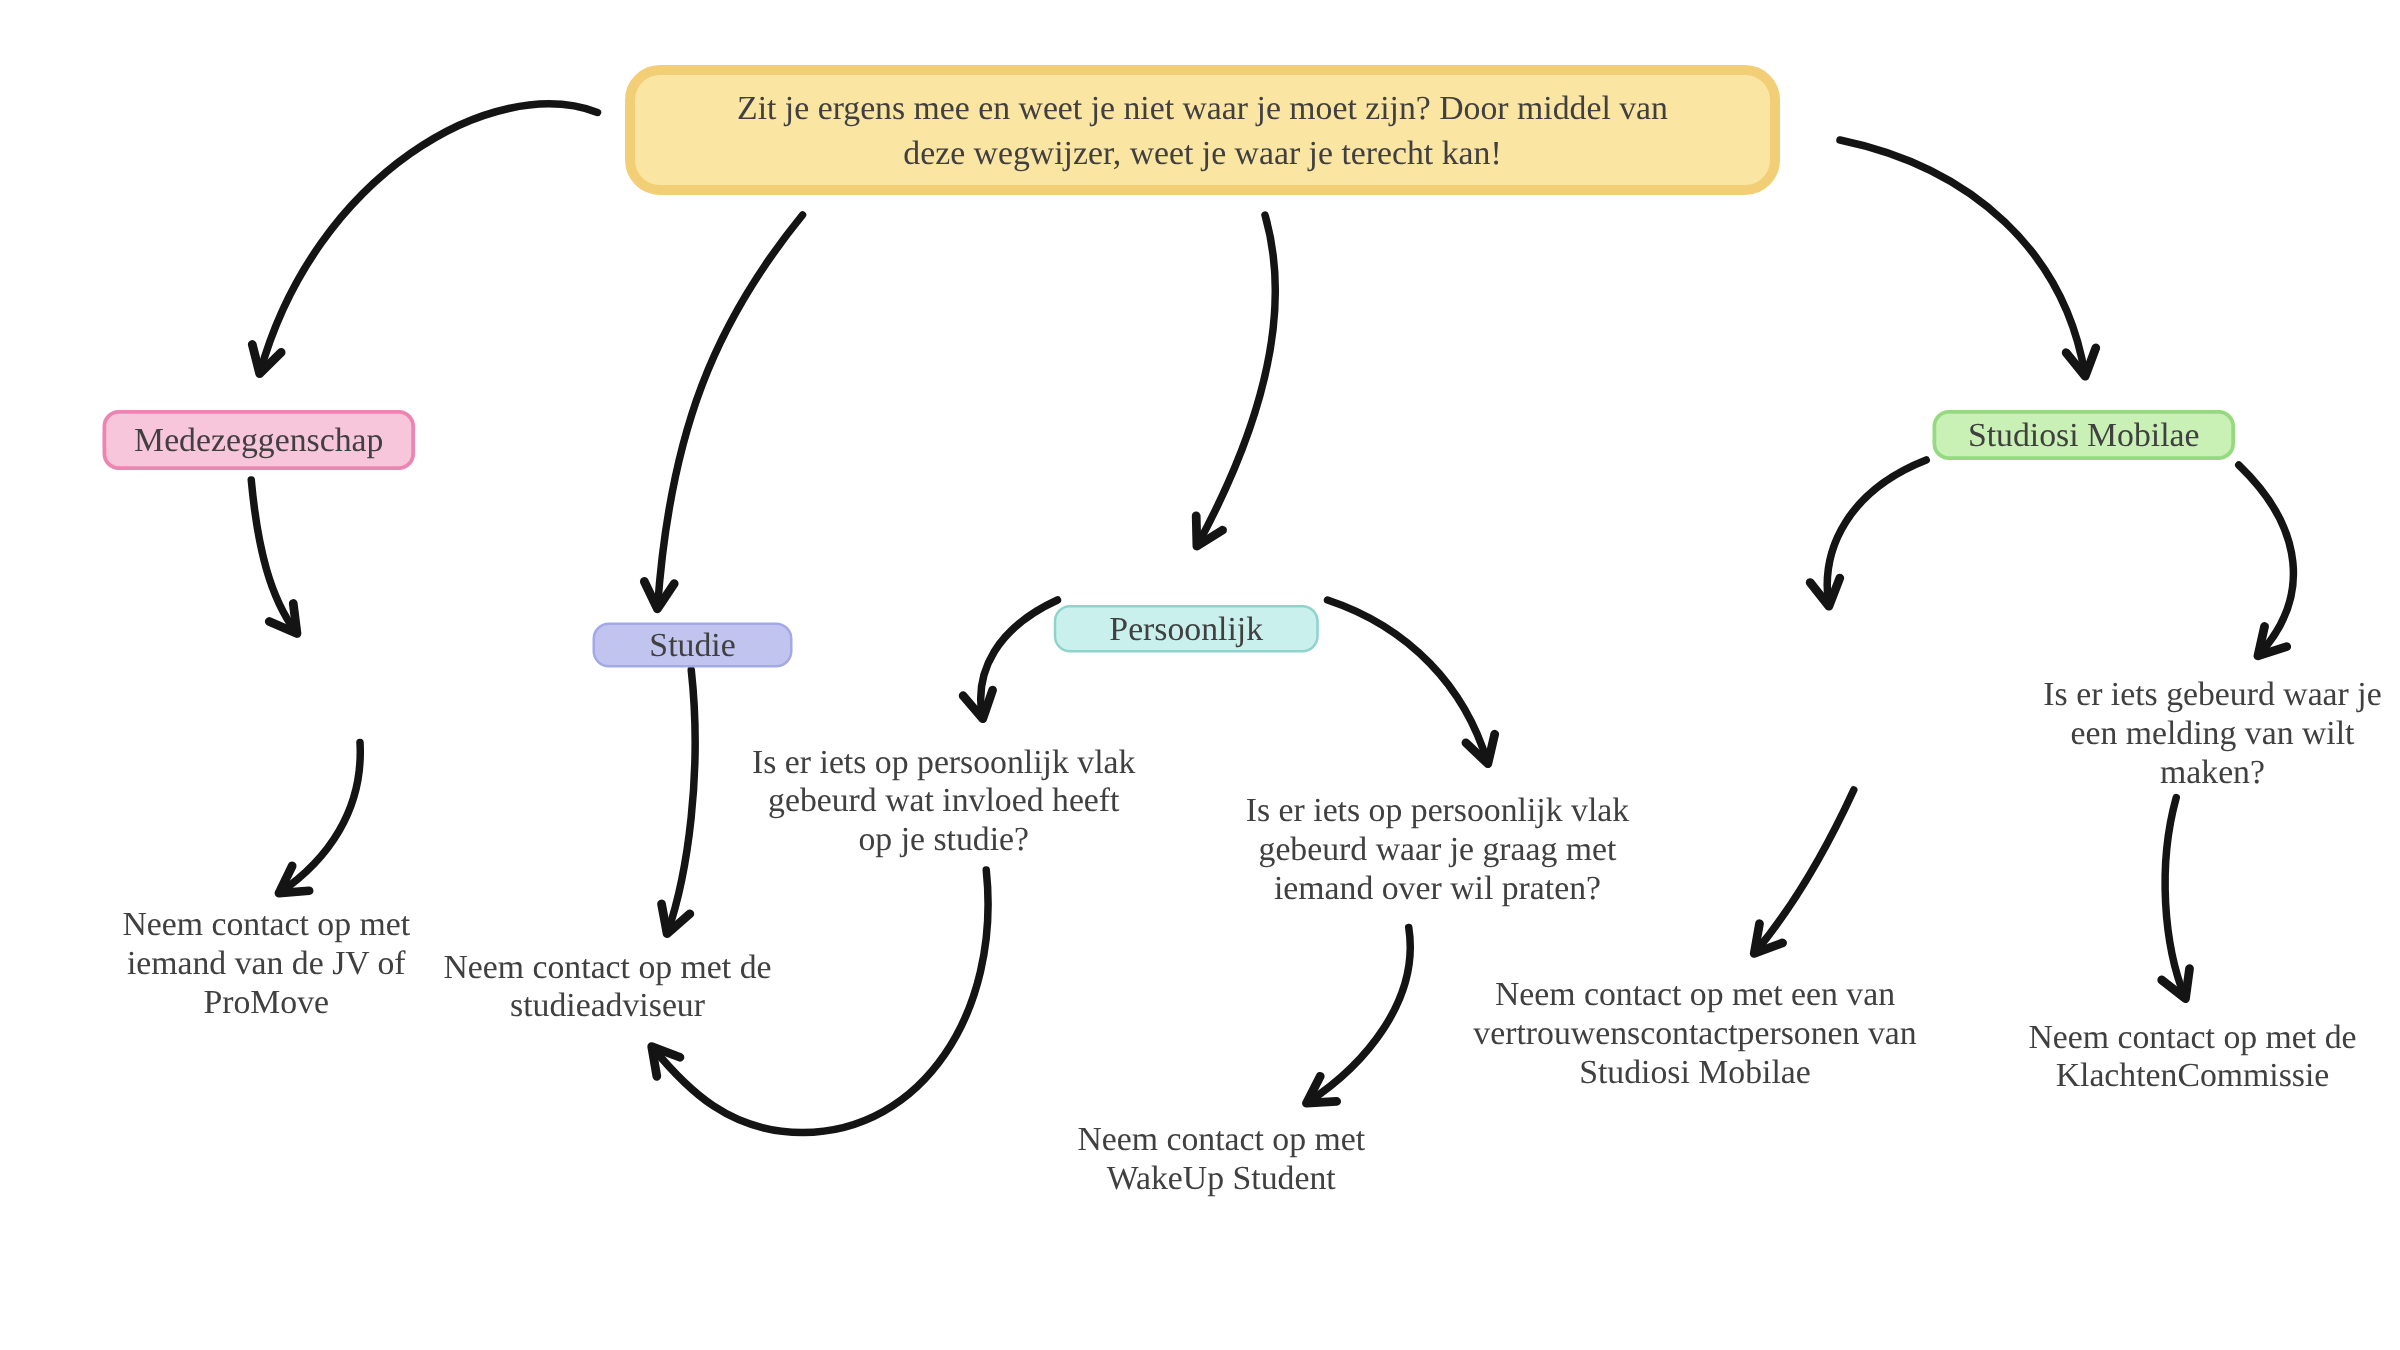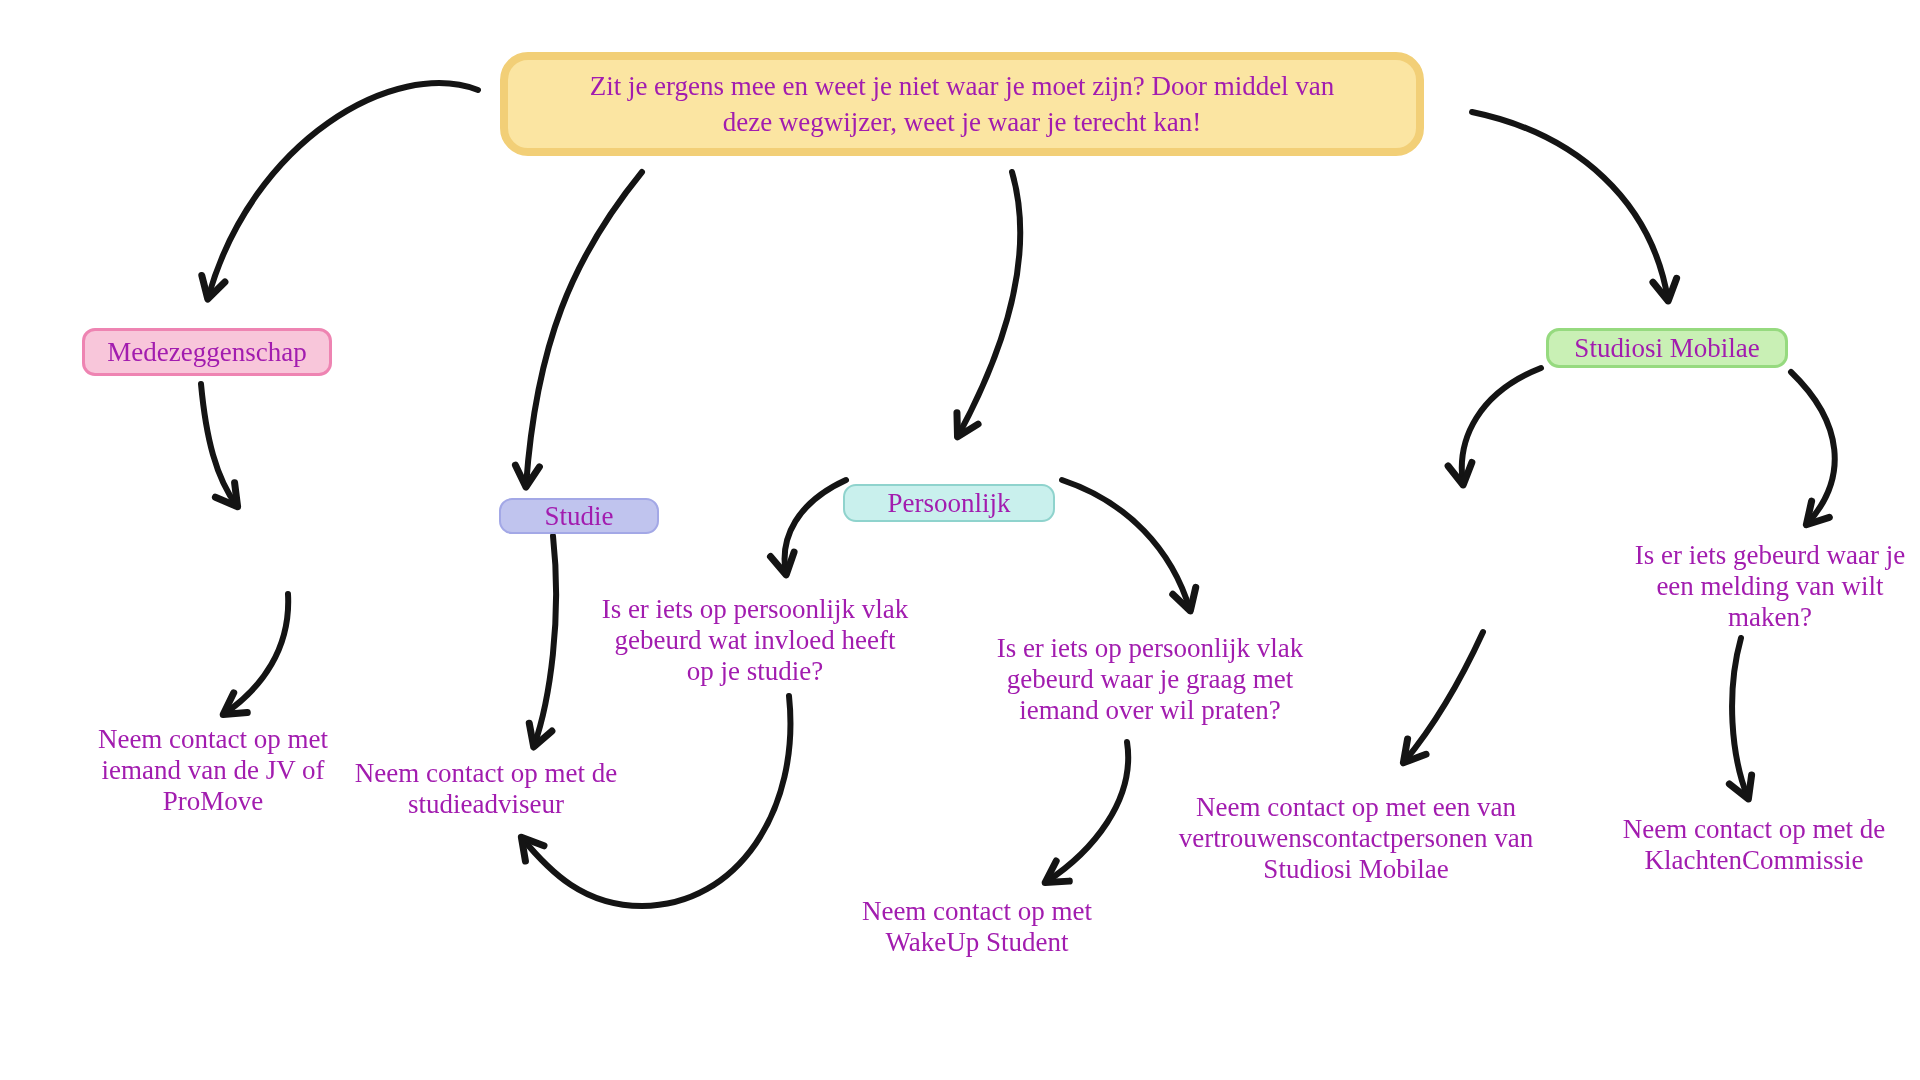--- a/index.html
+++ b/index.html
@@ -1,21 +1,21 @@
 <!DOCTYPE html>
 <html><head>
 <meta charset="utf-8">
 <style>
   html,body{margin:0;padding:0;background:#ffffff;}
   .canvas{
     position:relative;
     width:1920px;height:1072px;
     background:#ffffff;
     font-family:"Liberation Serif","DejaVu Serif",serif;
-    color:#a21caf;
+    color:#404040;
     overflow:hidden;
   }
   svg.arrows{position:absolute;inset:0;width:1920px;height:1080px;}
   svg.arrows path.edge{fill:none;stroke:#141414;stroke-width:6;stroke-linecap:round;}
   .node{
     position:absolute;
     display:flex;align-items:center;justify-content:center;
     text-align:center;
     white-space:pre-line;
     font-size:27px;line-height:31px;
@@ -26,33 +26,33 @@
   }
   .root-box{
     left:500px;top:52px;width:924px;height:104px;
     background:#FBE5A2;
     border:8px solid #F2CF77;
     border-radius:28px;
     font-size:27px;line-height:36px;
     box-sizing:border-box;
   }
   .b-medezeggenschap{left:82px;top:328px;width:250px;height:48px;background:#F8C6DA;border:3px solid #EE84B2;}
-  .b-studie{left:499px;top:498px;width:160px;height:36px;background:#C0C4EE;border:2px solid #A3A8E6;text-align:right;}
+  .b-studie{left:474px;top:498px;width:160px;height:36px;background:#C0C4EE;border:2px solid #A3A8E6;text-align:right;}
   .b-persoonlijk{left:843px;top:484px;width:212px;height:38px;background:#C9F0ED;border:2px solid #8FD3CD;}
   .b-studiosi{left:1546px;top:328px;width:242px;height:40px;background:#C9F0B5;border:3px solid #96DA7F;}
 
   .t-q-med{left:95px;top:520px;width:320px;}
   .t-a-jv{left:63px;top:724px;width:300px;}
   .t-a-adviseur{left:326px;top:758px;width:320px;}
   .t-q-studiepers{left:575px;top:594px;width:360px;}
   .t-q-praten{left:970px;top:633px;width:360px;}
   .t-a-wakeup{left:827px;top:896px;width:300px;}
   .t-q-commissie{left:1284px;top:498px;width:360px;}
   .t-q-melding{left:1605px;top:540px;width:330px;}
-  .t-a-vertrouwens{left:1146px;top:780px;width:420px;margin-top:12px;}
+  .t-a-vertrouwens{left:1146px;top:780px;width:420px;}
   .t-a-klachten{left:1589px;top:814px;width:330px;}
 </style>
 </head>
 <body>
 
 <div class="canvas">
 
   <svg class="arrows" viewBox="0 0 1920 1080">
     <defs>
       <marker id="ah" viewBox="0 0 34 34" refX="26" refY="17" markerWidth="34" markerHeight="34" orient="auto" markerUnits="userSpaceOnUse">

